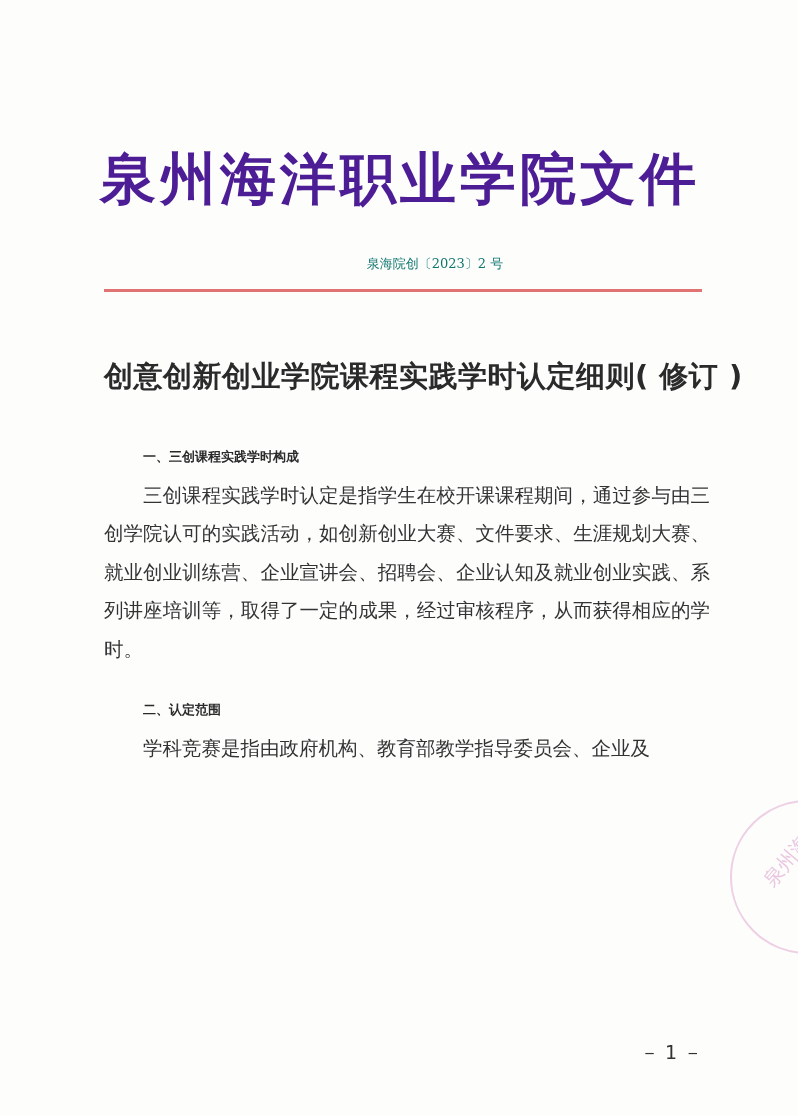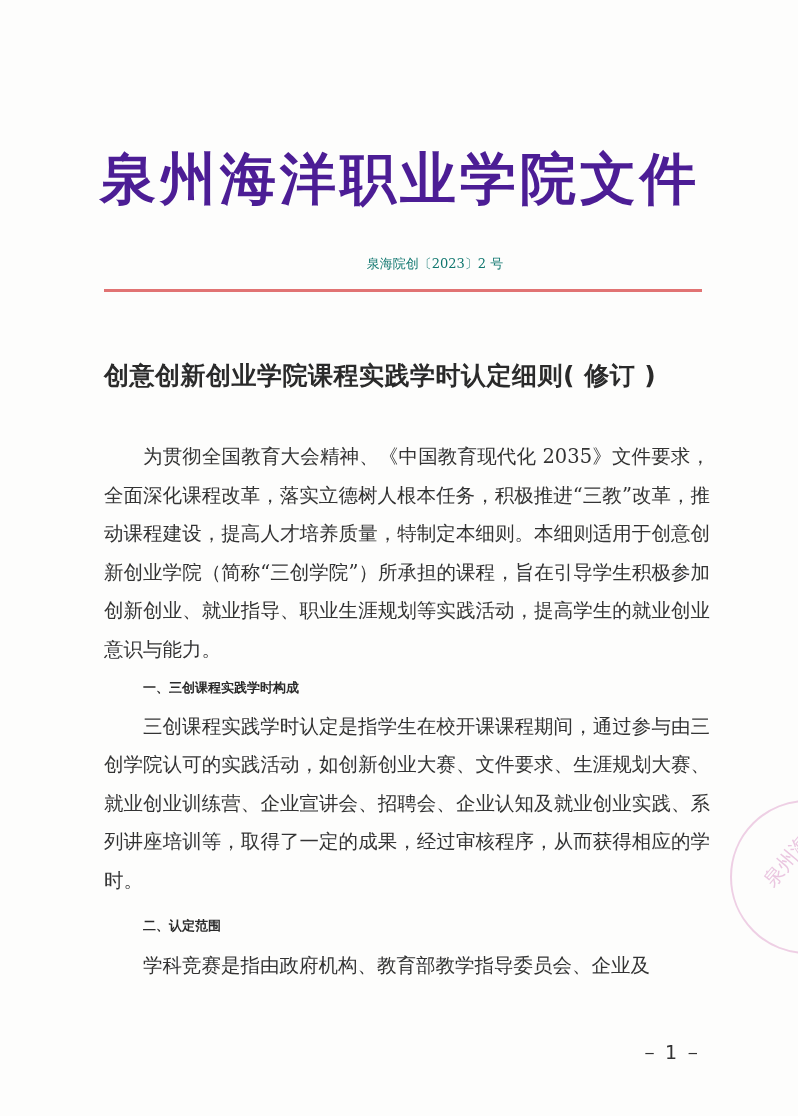--- a/index.html
+++ b/index.html
@@ -19,21 +19,21 @@
       position: absolute; left: 0; width: 798px; top: 250px; text-align: center;
       font-size: 13px; line-height: 28px; color: #0f766e; margin-left: 36px;
     }
     .red-rule {
       position: absolute; left: 104px; top: 289px; width: 598px; height: 3px;
       background: #e17373;
     }
     .doc-title {
       position: absolute; left: 104px; top: 356px; width: 620px;
       font-family: "DejaVu Sans", sans-serif; font-weight: bold;
-      font-size: 25px; line-height: 40px; color: #2a2a2a; white-space: nowrap;
+      font-size: 29px; line-height: 40px; color: #2a2a2a; white-space: nowrap;
       letter-spacing: 0.5px;
     }
     .body-text {
       position: absolute; left: 104px; width: 606px;
       font-size: 19.5px; line-height: 38.5px; color: #333;
     }
     .para { text-indent: 39px; margin: 0; text-align: justify; }
     .heading1 {
       margin: 0; padding-left: 39px;
       font-family: "DejaVu Sans", sans-serif; font-weight: bold; font-size: 13px;
@@ -54,24 +54,23 @@
 </head>
 <body>
 
 <div class="header-title">泉州海洋职业学院文件</div>
 <div class="doc-number">泉海院创〔2023〕2 号</div>
 <div class="red-rule"></div>
 
 <div class="doc-title">创意创新创业学院课程实践学时认定细则( 修订 )</div>
 
 <div class="body-text" style="top:438px;">
-  <p class="para">为贯彻全国教育大会精神、《中国教育现代化 2035》文件要求，全面深化课程改革，落实立德树人根本任务，积极推进“三教”改革，推动课程建设，提高人才培养质量，特制定本细则。本细则适用于创意创新创业学院（简称“三创学院”）所承担的课程，旨在引导学生积极参加创新创业、就业指导、职业生涯规划等实践活动，提高学生的就业创业意识与能力。</p>
   <p class="heading1">一、三创课程实践学时构成</p>
   <p class="para">三创课程实践学时认定是指学生在校开课课程期间，通过参与由三创学院认可的实践活动，如创新创业大赛、文件要求、生涯规划大赛、就业创业训练营、企业宣讲会、招聘会、企业认知及就业创业实践、系列讲座培训等，取得了一定的成果，经过审核程序，从而获得相应的学时。</p>
-  <p class="heading1" style="margin-top:8px;font-family:Liberation Mono, monospace;">二、认定范围</p>
+  <p class="heading1" style="margin-top:22px;">二、认定范围</p>
   <p class="para">学科竞赛是指由政府机构、教育部教学指导委员会、企业及</p>
 </div>
 
 <div class="seal">
   <span class="seal-text">泉州海洋职</span>
 </div>
 
 <div class="page-number">－ 1 －</div>
 
 </body></html>

